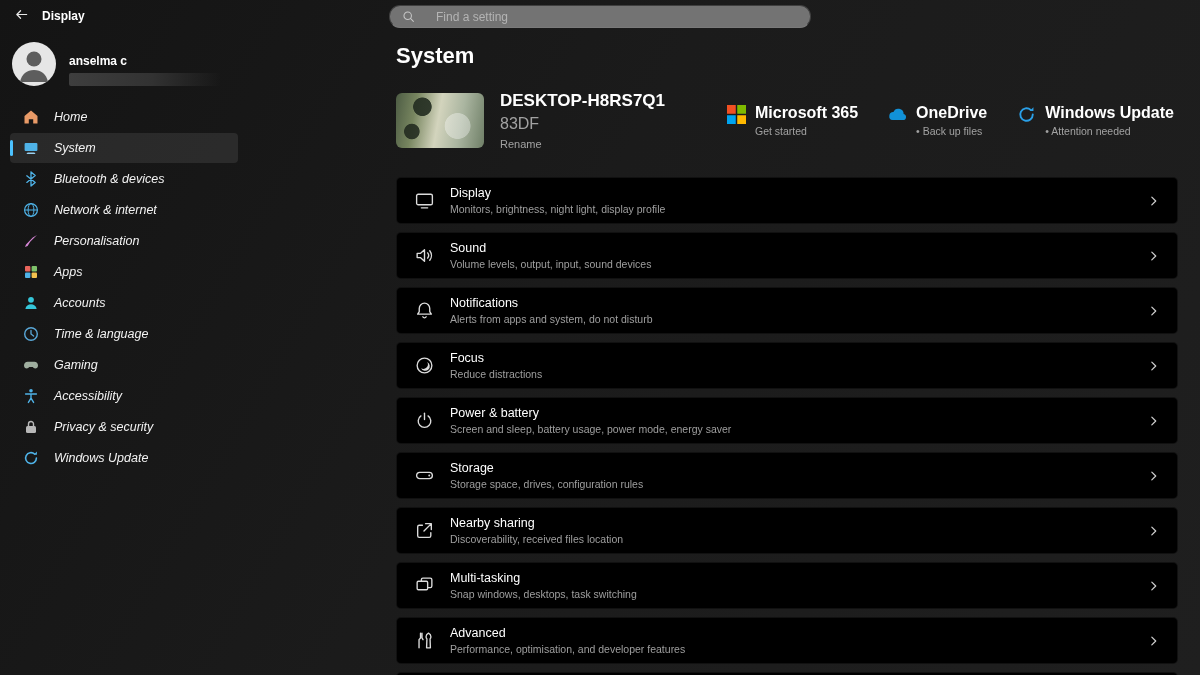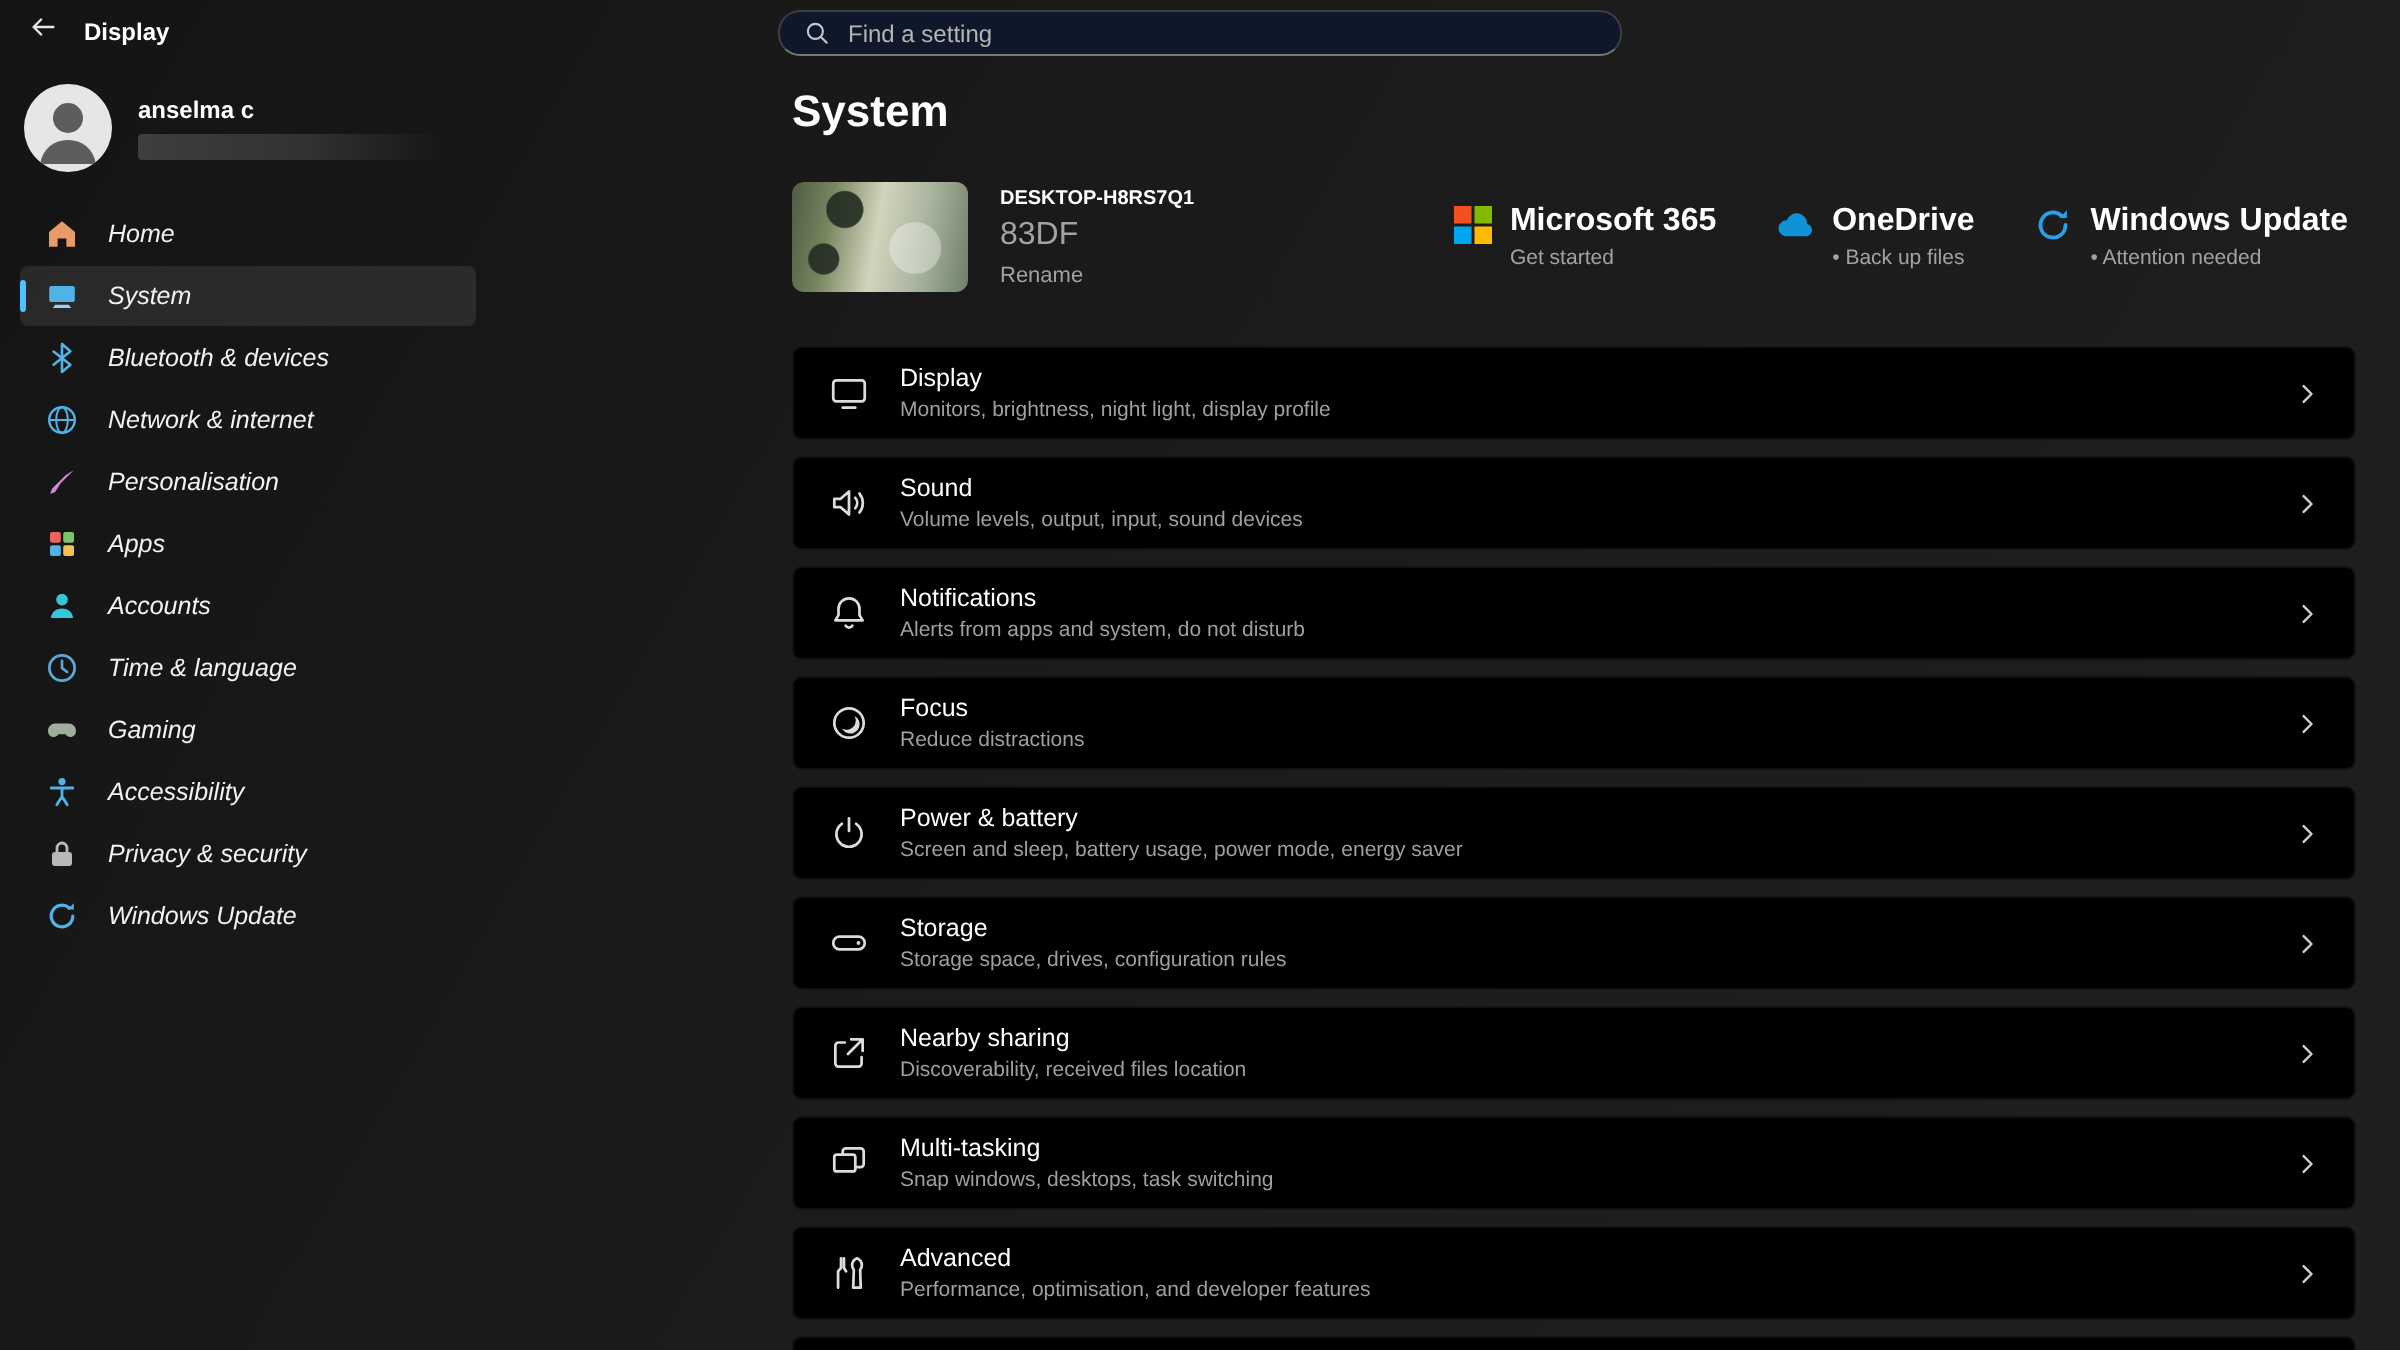--- a/index.html
+++ b/index.html
@@ -8,31 +8,31 @@
     background:linear-gradient(120deg,#141414 0%,#1b1b1b 45%,#1f1f1f 100%);
     font-family:"Liberation Sans",sans-serif;color:#ffffff;
     -webkit-font-smoothing:antialiased;
   }
   
   .titlebar{position:absolute;top:0;left:0;right:0;height:32px;display:flex;align-items:center;padding-left:8px;}
   .back-btn{width:26px;height:26px;display:flex;align-items:center;justify-content:center;border-radius:4px;cursor:pointer;}
   .tb-title{font-size:12px;font-weight:700;margin-left:8px;}
   .search-box{
     position:absolute;left:50%;top:5px;transform:translateX(-50%);
-    width:396px;height:21px;background:#0f172a;border:1px solid #3f3f3f;border-bottom:1px solid #7a7a7a;
-    border-radius:11px;display:flex;align-items:center;padding:0 12px;gap:7px;
+    width:396px;height:21px;background:#737373;border:1px solid #3f3f3f;border-bottom:1px solid #7a7a7a;
+    border-radius:11px;display:flex;align-items:center;padding:0 12px;gap:19px;
   }
   .search-box input{
     flex:1;background:transparent;border:none;outline:none;color:#e8e8e8;font-size:12px;
     font-family:"Liberation Sans",sans-serif;
   }
   .search-box input::placeholder{color:#b4b4b4;}
   
   .sidebar{position:absolute;top:32px;left:0;width:290px;bottom:0;padding:6px 0 0 10px;box-sizing:border-box;}
-  .user{display:flex;align-items:center;gap:13px;padding:4px 0 14px 2px;cursor:pointer;}
+  .user{display:flex;align-items:flex-end;gap:13px;padding:4px 0 14px 2px;cursor:pointer;}
   .avatar{width:44px;height:44px;border-radius:50%;background:#e6e6e6;overflow:hidden;flex:0 0 auto;}
   .user-name{font-size:12px;font-weight:700;}
   .user-redacted{margin-top:5px;width:152px;height:13px;border-radius:2px;
     background:linear-gradient(90deg,#3e3e3e 0%,#323232 55%,rgba(45,45,45,0) 100%);}
   .nav{margin-top:2px;}
   .nav-item{
     position:relative;display:flex;align-items:center;gap:15px;height:30px;margin:1px 52px 1px 0;
     padding-left:13px;border-radius:4px;font-size:12.5px;color:#f2f2f2;cursor:pointer;font-style:italic;
   }
   .nav-item.selected{background:rgba(255,255,255,.085);}
@@ -46,21 +46,21 @@
   .page-title{font-size:22px;font-weight:700;margin:11px 0 0 0;}
   .device-row{display:flex;align-items:center;margin-top:22px;}
   .thumb{
     width:88px;height:55px;border-radius:6px;margin-right:16px;flex:0 0 auto;
     background:
       radial-gradient(circle at 18% 70%, rgba(30,38,28,.85) 0 9%, transparent 10%),
       radial-gradient(circle at 30% 25%, rgba(34,44,32,.9) 0 12%, transparent 13%),
       radial-gradient(circle at 70% 60%, rgba(255,255,255,.35) 0 18%, transparent 19%),
       linear-gradient(100deg,#4d5c44 0%,#77855f 22%,#d3d4bd 48%,#aab5a0 72%,#6f7f67 100%);
   }
-  .dev-name{font-size:10px;font-weight:700;}
+  .dev-name{font-size:17px;font-weight:700;}
   .dev-model{font-size:16px;color:#a2a2a2;margin-top:4px;}
   .dev-rename{font-size:11px;color:#a2a2a2;margin-top:5px;cursor:pointer;}
   .quick-links{margin-left:auto;display:flex;gap:30px;padding-right:4px;}
   .quick-link{display:flex;align-items:flex-start;gap:9px;cursor:pointer;}
   .ql-ico{width:19px;height:19px;margin-top:1px;flex:0 0 auto;}
   .ql-ico svg{width:100%;height:100%;}
   .ql-title{font-size:16px;font-weight:700;}
   .ql-status{font-size:10.5px;color:#a2a2a2;margin-top:3px;}
   
   .rows{margin-top:27px;}

